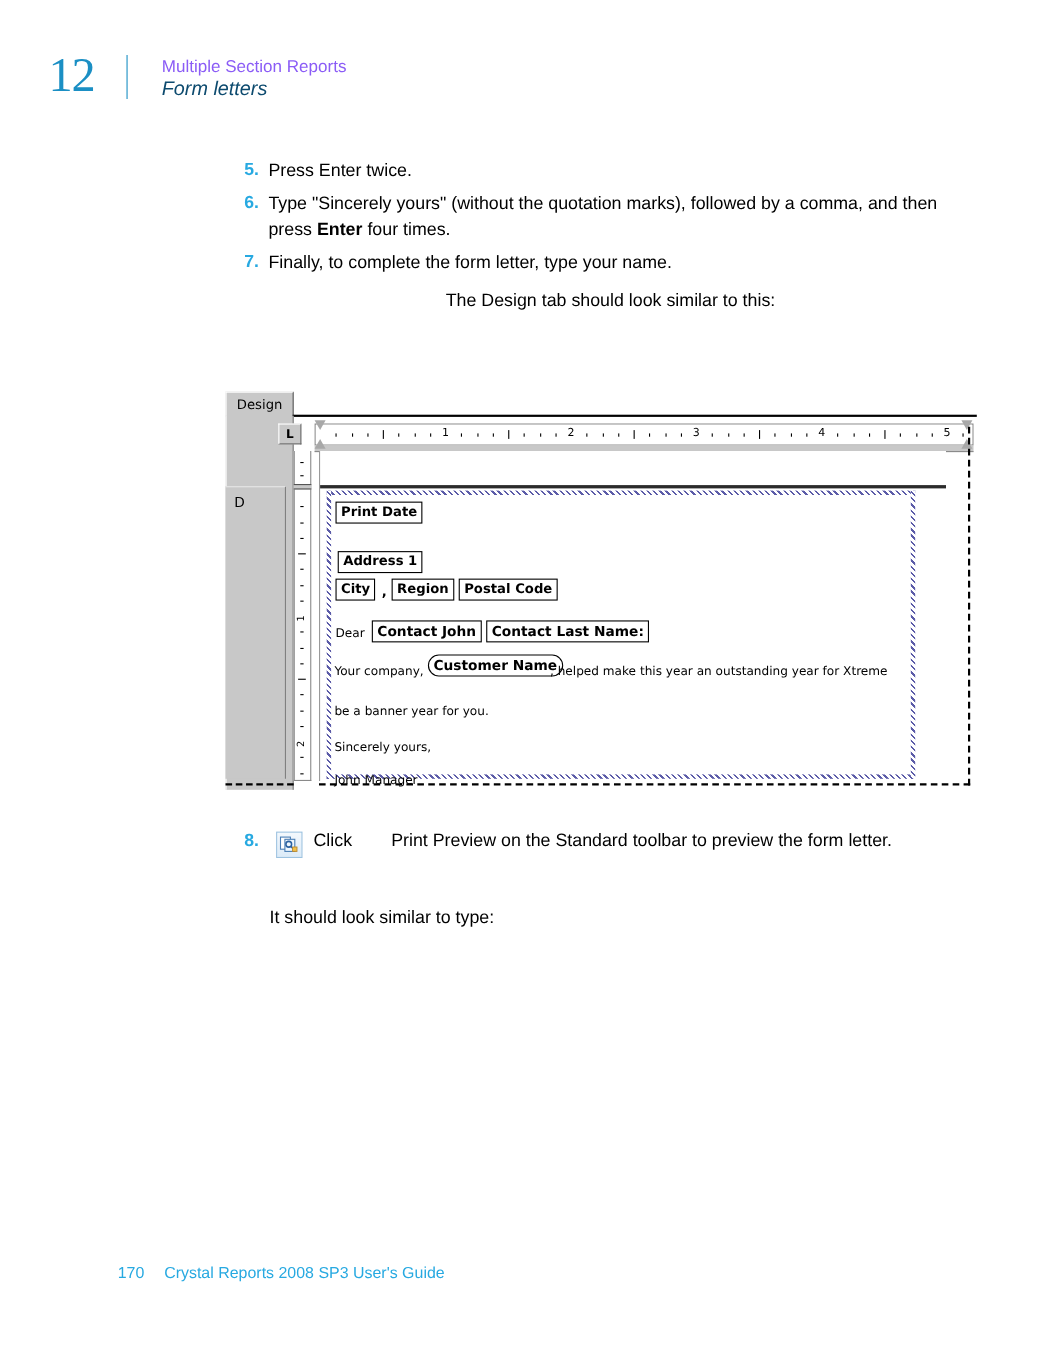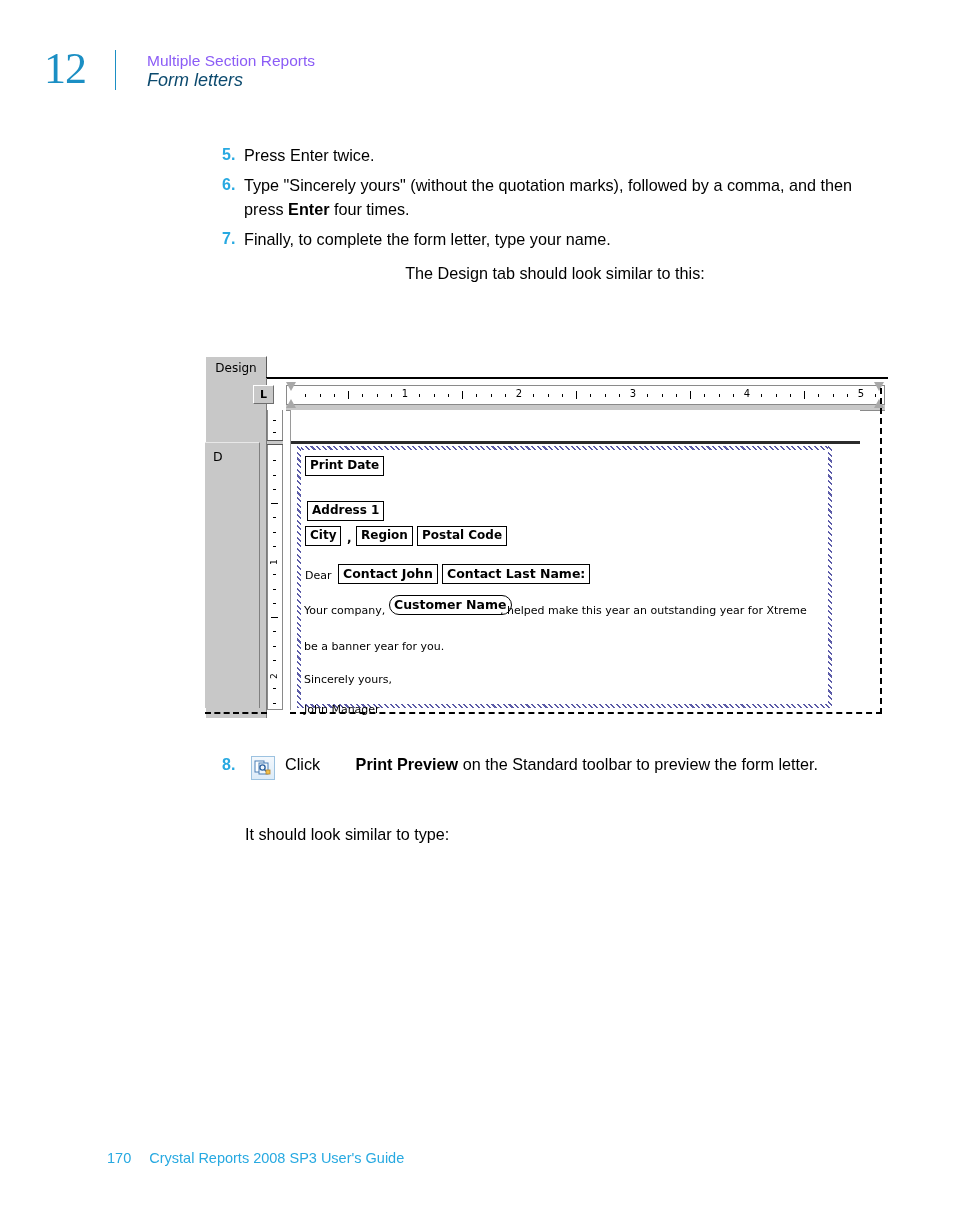--- a/index.html
+++ b/index.html
@@ -401,21 +401,21 @@
   }
   .step8-text {
     position: absolute;
     left: 23px;
     top: 0;
     width: 600px;
     font-size: 16.2px;
     line-height: 24px;
     text-indent: 40px;
   }
-  .step8-text b { font-weight: bold; padding-left: 31px; }
+  .step8-text b { font-weight: normal; padding-left: 31px; }
   .after-step8 {
     position: absolute;
     left: 245px;
     top: 822px;
     font-size: 16.2px;
     line-height: 24px;
   }
 
   
   .footer {

